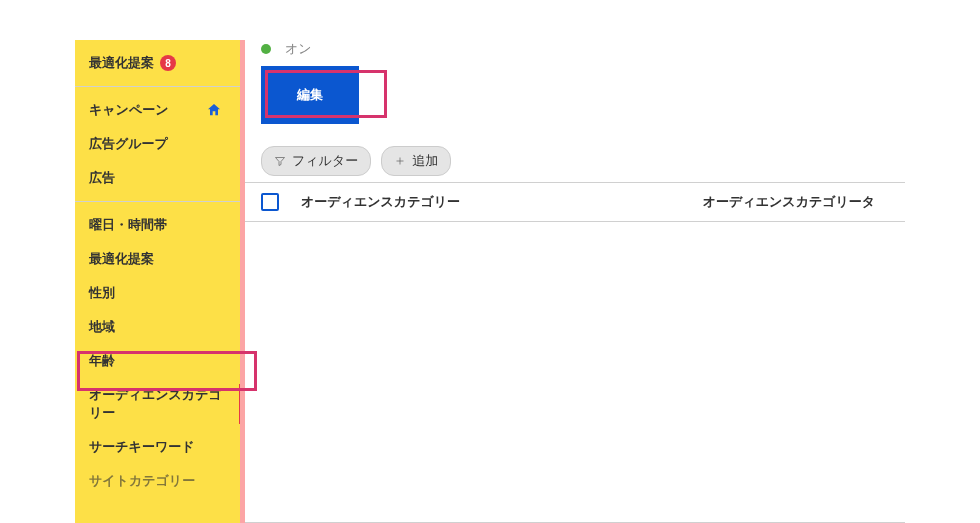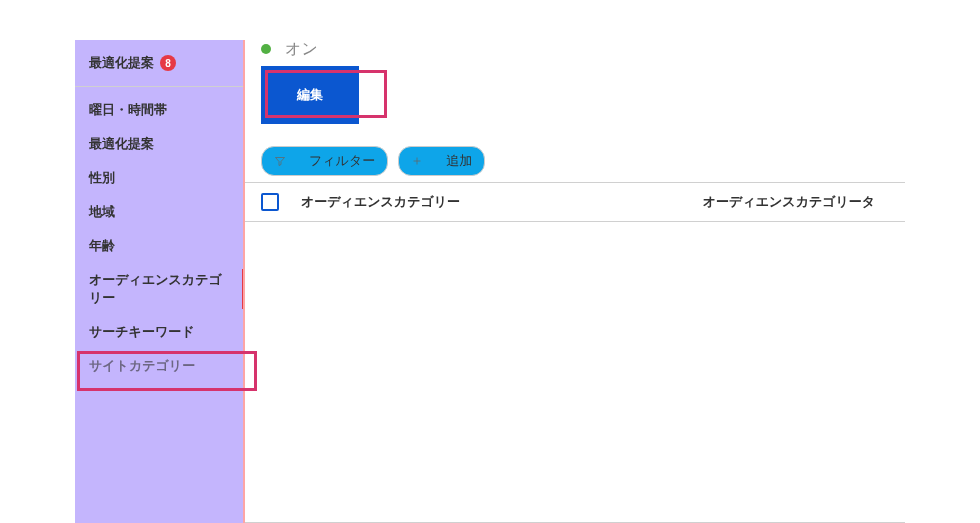--- a/index.html
+++ b/index.html
@@ -13,22 +13,22 @@
       position: relative;
     }
     .container {
       display: flex;
       padding: 40px 75px 0 75px;
       height: 100%;
     }
     .sidebar {
       width: 170px;
       flex-shrink: 0;
-      border-right: 2px solid #fca5a5;
-      background: #c4b5fd;
+      border-right: 5px solid #fca5a5;
+      background: #fde047;
     }
     .sidebar-section {
       border-bottom: 1px solid #d0d0d0;
       padding: 6px 0;
     }
     .sidebar-item {
       display: flex;
       align-items: center;
       justify-content: space-between;
       padding: 8px 14px;
@@ -89,21 +89,21 @@
       flex: 1;
       display: flex;
       flex-direction: column;
       min-width: 0;
     }
     .top-bar {
       display: flex;
       align-items: center;
       gap: 14px;
       padding: 6px 16px 4px 16px;
-      font-size: 16px;
+      font-size: 13px;
       color: #888;
       overflow: hidden;
       white-space: nowrap;
       height: 16px;
     }
     .top-dot {
       width: 10px; height: 10px; border-radius: 50%; background: #52b043; display:inline-block;
     }
     .edit-row {
       padding: 10px 16px 16px 16px;
@@ -119,23 +119,23 @@
     }
     .filter-row {
       display: flex;
       align-items: center;
       gap: 10px;
       padding: 6px 16px;
     }
     .filter-btn, .add-btn {
       display: inline-flex;
       align-items: center;
-      gap: 23px;
+      gap: 6px;
       border: 1px solid #ccc;
-      background: #0ea5e9;
+      background: #e5e5e5;
       padding: 5px 12px;
       font-size: 13px;
       border-radius: 13px;
       cursor: pointer;
       color: #333;
     }
     .filter-icon, .plus-icon {
       width: 12px; height: 12px; stroke: #666; fill: none; stroke-width: 1.5;
     }
     .table-head {
@@ -173,20 +173,34 @@
 <body>
 
 <div class="container">
   <aside class="sidebar">
     <div class="sidebar-section">
       <div class="sidebar-item bold">
         <span class="label">
           <span>最適化提案</span>
           <span class="badge">8</span>
         </span>
+      </div>
+    </div>
+    <div class="sidebar-section">
+      <div class="sidebar-item bold">
+        <span class="label">キャンペーン</span>
+        <svg class="home-icon" viewBox="0 0 24 24">
+            <path d="M12 3l9 8h-3v9h-4v-6h-4v6H6v-9H3z"></path>
+          </svg>
+      </div>
+      <div class="sidebar-item bold">
+        <span class="label">広告グループ</span>
+      </div>
+      <div class="sidebar-item bold">
+        <span class="label">広告</span>
       </div>
     </div>
     <div class="sidebar-section cutoff" style="border-bottom:none;">
       <div class="sidebar-item bold">
         <span class="label">曜日・時間帯</span>
       </div>
       <div class="sidebar-item bold">
         <span class="label">最適化提案</span>
       </div>
       <div class="sidebar-item bold">

